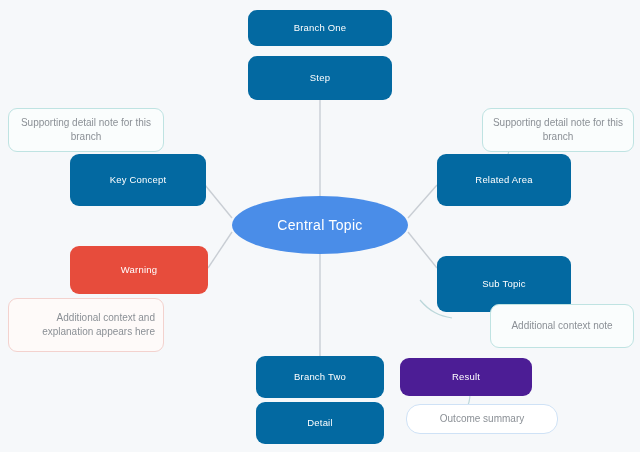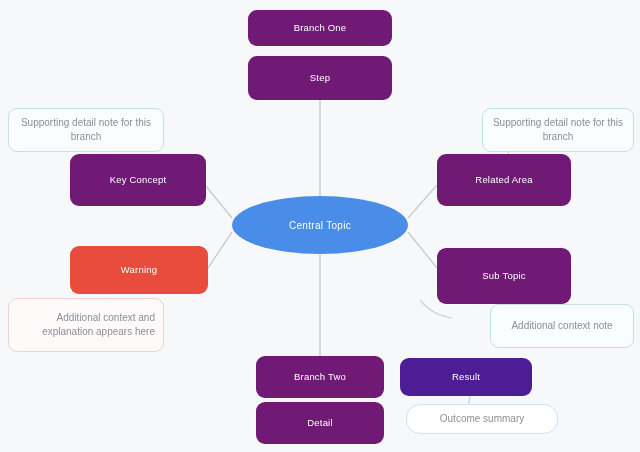--- a/index.html
+++ b/index.html
@@ -51,36 +51,36 @@
     justify-content: center;
     text-align: center;
     border-radius: 9px;
     color: #ffffff;
     font-size: 9.5px;
     line-height: 1.25;
     letter-spacing: .2px;
     padding: 3px 7px;
     overflow: hidden;
   }
-  .node.teal   { background: #701a75; }
+  .node.teal   { background: #0369a1; }
   .node.red    { background: #e74c3c; }
   .node.blue   { background: #4c1d95; }
 
   
   .hub {
     position: absolute;
     box-sizing: border-box;
     display: flex;
     align-items: center;
     justify-content: center;
     text-align: center;
     background: #4a8de8;
     border-radius: 50%;
     color: #ffffff;
-    font-size: 10px;
+    font-size: 14px;
     letter-spacing: .3px;
     padding: 0 10px;
   }
 
   
   .note {
     position: absolute;
     box-sizing: border-box;
     display: flex;
     align-items: center;
@@ -148,21 +148,21 @@
   <div class="note red-note" style="left:8px; top:298px; width:156px; height:54px;text-align:right;">
     <span>Additional context and explanation appears here</span>
   </div>
 
   <div class="note teal-note" style="left:482px; top:108px; width:152px; height:44px;">
     <span>Supporting detail note for this branch</span>
   </div>
   <div class="node teal" style="left:437px; top:154px; width:134px; height:52px;">
     <span>Related Area</span>
   </div>
-  <div class="node teal" style="left:437px; top:248px; width:134px; height:56px;">
+  <div class="node teal" style="left:437px; top:256px; width:134px; height:56px;">
     <span>Sub Topic</span>
   </div>
   <div class="note teal-note" style="left:490px; top:304px; width:144px; height:44px;justify-content:center;">
     <span>Additional context note</span>
   </div>
 
   <div class="node teal" style="left:256px; top:356px; width:128px; height:42px;">
     <span>Branch Two</span>
   </div>
   <div class="node teal" style="left:256px; top:402px; width:128px; height:42px;">

